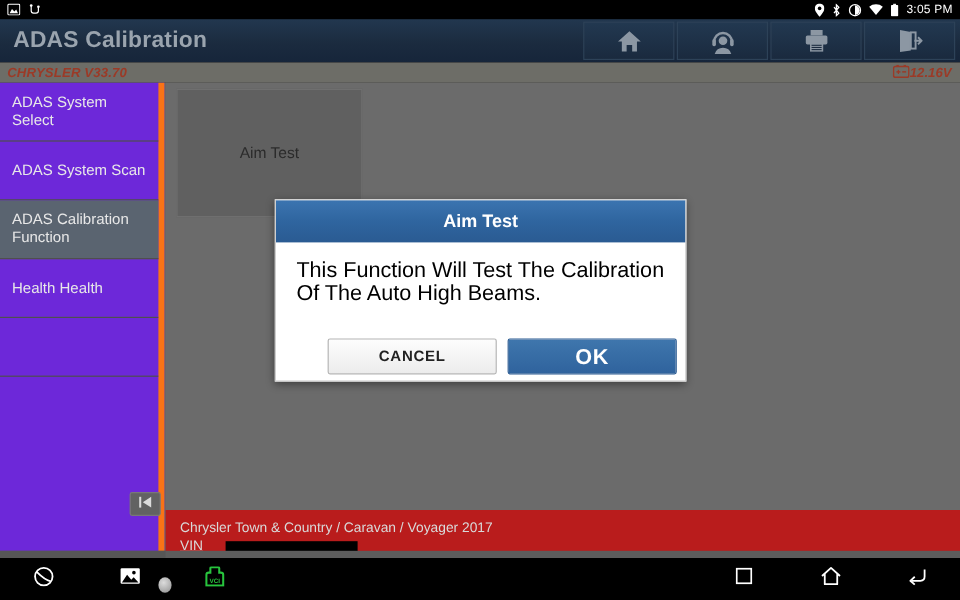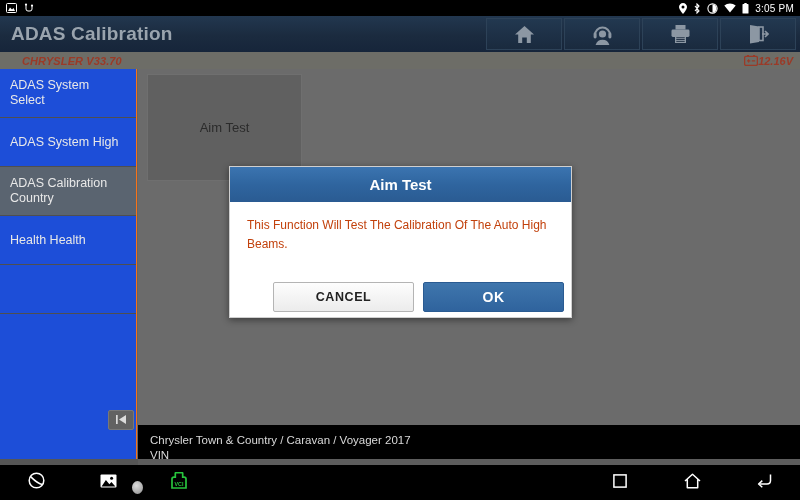--- a/index.html
+++ b/index.html
@@ -37,39 +37,39 @@
     width: 76px; height: 32px; margin-right: 2px;
     background: linear-gradient(to bottom, #223850 0%, #1a2a3e 100%);
     border: 1px solid #2d4258;
     display: flex; align-items: center; justify-content: center;
   }
   .tb-btn svg { display: block; }
 
   
   .subbar {
     position: absolute; top: 52px; left: 0; width: 800px; height: 17px;
-    background: #6d6d67; display: flex; align-items: center; padding-left: 16px;
+    background: #6d6d67; display: flex; align-items: center;
   }
   .brandver {
     color: #9b3a27; font-size: 11px; font-style: italic; font-weight: bold;
     padding-left: 6px; letter-spacing: .1px;
   }
   .voltwrap { margin-left: auto; display: flex; align-items: center; gap: 0; padding-right: 7px; }
   .voltage { color: #9b3a27; font-size: 11px; font-style: italic; font-weight: bold; }
 
   
   .body {
     position: absolute; top: 69px; left: 0; width: 800px; height: 396px;
     background: #646464;
   }
 
   
   .sidebar {
     position: absolute; top: 0; left: 0; width: 137px; height: 396px;
-    background: #1d4ed8; border-right: 1px solid #f97316;
+    background: #6d28d9; border-right: 5px solid #f97316;
   }
   .side-item {
     height: 49px; padding: 0 10px;
     display: flex; align-items: center;
     border-bottom: 1px solid #4f4f4f;
     color: #e8e8e8; font-size: 12.5px; line-height: 15px;
   }
   .side-item.selected { background: #5a6470; }
   .side-empty { border-bottom: 1px solid #4f4f4f; height: 49px; }
 
@@ -88,21 +88,21 @@
   .tile {
     position: absolute; left: 9px; top: 5px; width: 155px; height: 107px;
     background: #606060; border: 1px solid #6f6f6f;
     display: flex; align-items: center; justify-content: center;
     color: #2b2b2b; font-size: 13px;
   }
 
   
   .vehbar {
     position: absolute; left: 138px; top: 356px; width: 662px; height: 40px;
-    background: #000000; padding: 8px 0 0 12px;
+    background: #b91c1c; padding: 8px 0 0 12px;
   }
   .veh-line { color: #d9d9d9; font-size: 11.5px; line-height: 15px; }
   .vin-row { display: flex; align-items: center; gap: 19px; text-decoration: underline; }
   .vin-redact { display: inline-block; width: 110px; height: 10px; background: #000; }
 
   
   .scrollstrip {
     position: absolute; left: 0; top: 390px; width: 800px; height: 6px;
     background: #5d5d5d;
   }
@@ -132,39 +132,39 @@
     border: 1px solid #cfcfcf;
   }
   .dlg-header {
     height: 35px;
     background: linear-gradient(to bottom, #3b74b0 0%, #2f659f 50%, #2a5b92 100%);
     color: #fff; font-size: 15px; font-weight: bold;
     display: flex; align-items: center; justify-content: center;
   }
   .dlg-body {
     height: 75px; padding: 14px 17px 0 17px;
-    color: #c2410c; font-size: 12px; line-height: 19px;
+    color: #000000; font-size: 18px; line-height: 19px;
   }
   .dlg-footer {
     height: 40px; display: flex; align-items: center; gap: 9px;
     padding: 0 7px;
     margin-left: 36px;
   }
   .btn-cancel {
     flex: 1; height: 30px;
     background: linear-gradient(to bottom, #fdfdfd 0%, #ececec 100%);
     border: 1px solid #b4b4b4; border-radius: 2px;
     color: #222; font-size: 12.5px; font-weight: bold; letter-spacing: .6px;
     display: flex; align-items: center; justify-content: center;
   }
   .btn-ok {
     flex: 1; height: 30px;
     background: linear-gradient(to bottom, #3f76ad 0%, #2f639d 100%);
     border: 1px solid #2a5b92; border-radius: 2px;
-    color: #fff; font-size: 14px; font-weight: bold; letter-spacing: .6px;
+    color: #fff; font-size: 18px; font-weight: bold; letter-spacing: .6px;
     display: flex; align-items: center; justify-content: center; text-align: right;
   }
 </style>
 </head>
 <body>
 
 <div id="screen">
 
   <div class="statusbar">
     <div class="sb-left">
@@ -277,24 +277,24 @@
     </div>
   </div>
 
   <div class="body">
 
     <div class="sidebar">
       <div class="side-item">
         <span>ADAS System Select</span>
       </div>
       <div class="side-item">
-        <span>ADAS System High</span>
+        <span>ADAS System Scan</span>
       </div>
       <div class="side-item selected">
-        <span>ADAS Calibration Country</span>
+        <span>ADAS Calibration Function</span>
       </div>
       <div class="side-item">
         <span>Health Health</span>
       </div>
       <div class="side-empty"></div>
     </div>
 
     <div class="collapse-btn">
       <span>
         <svg width="12" height="11" viewBox="0 0 12 11">

